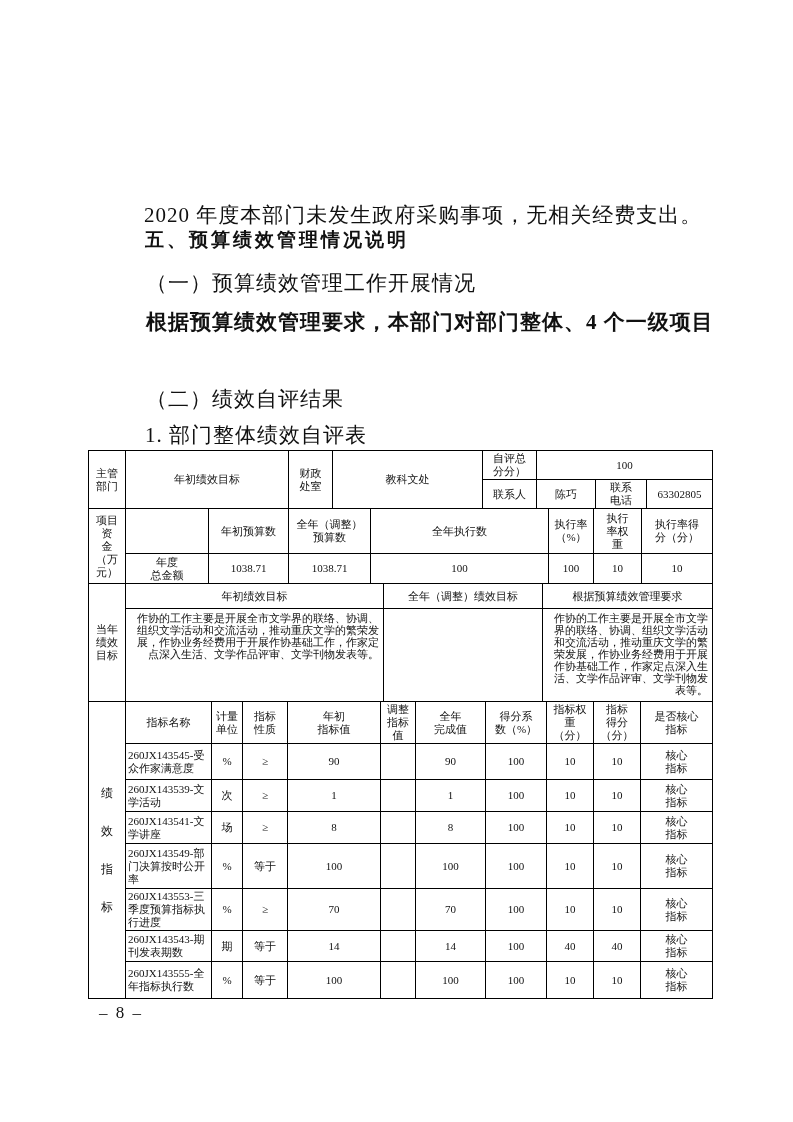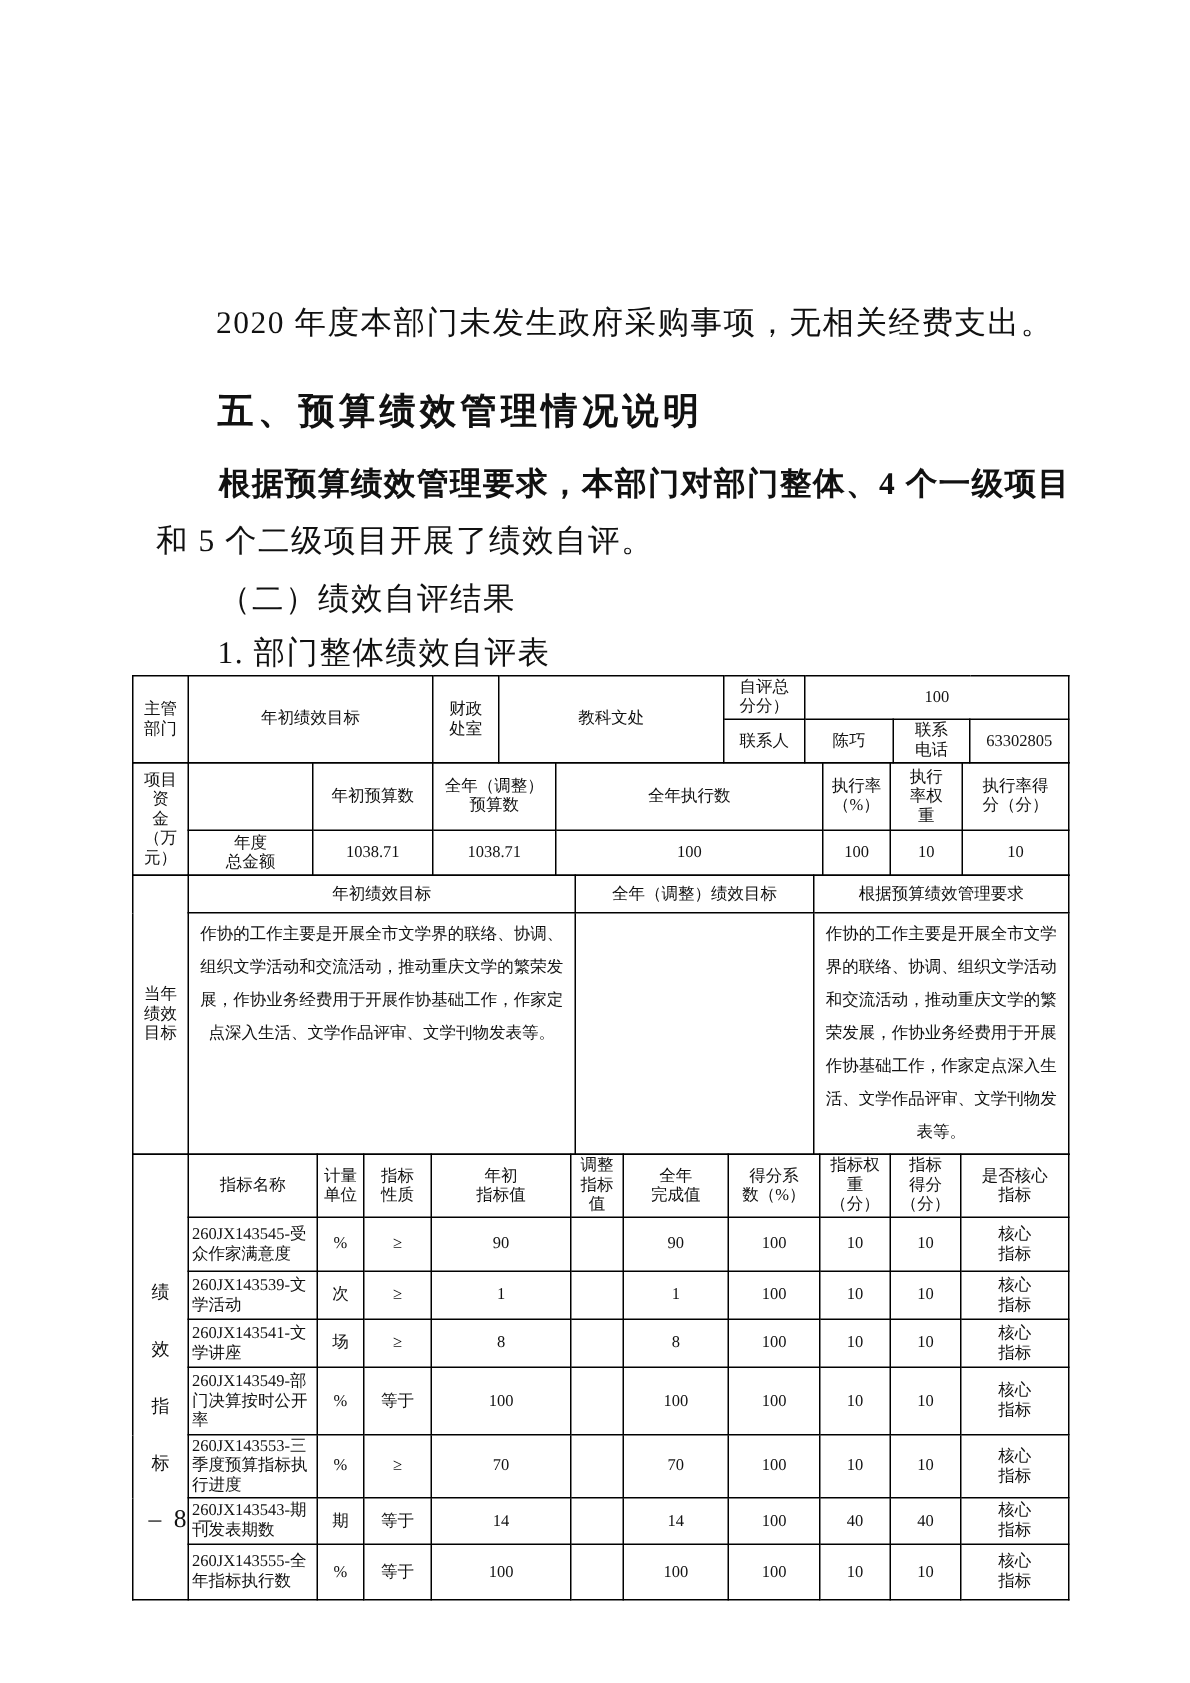--- a/index.html
+++ b/index.html
@@ -5,47 +5,47 @@
   html,body{margin:0;padding:0;}
   body{
     width:793px;height:1122px;background:#ffffff;color:#111;
     font-family:"Liberation Serif","DejaVu Serif",serif;
     position:relative;overflow:hidden;
   }
   .page{position:absolute;inset:0;background:#fff;}
   .line{position:absolute;white-space:nowrap;font-size:21px;letter-spacing:1px;line-height:1.1;}
   .heading-bold{
     font-family:"Liberation Sans","DejaVu Sans",sans-serif;
-    font-weight:bold;font-size:24px;letter-spacing:3px;margin-top:32px;
+    font-weight:bold;font-size:19px;letter-spacing:3px;
   }
   .table-wrap{position:absolute;left:88px;top:450px;width:626px;}
   table.t{
     border-collapse:collapse;table-layout:fixed;width:624px;
     font-size:11px;line-height:13px;color:#111;
   }
   table.t + table.t{margin-top:-1px;}
   .t td{
     border:1px solid #000;text-align:center;vertical-align:middle;
     padding:1px 2px;white-space:pre-line;word-break:break-all;overflow:hidden;
   }
   td.name-cell{text-align:left;}
-  td.goal-text{text-align:center;vertical-align:top;line-height:22px;padding:3px 4px;}
+  td.goal-text{text-align:right;vertical-align:top;line-height:12px;padding:3px 4px;}
   td.v-label{line-height:38px;font-size:12px;}
   td.small-lh{line-height:13px;}
   .page-number{position:absolute;font-size:17px;letter-spacing:2px;}
 </style>
 </head>
 <body>
 
 <div class="page">
 
   <div class="line" style="left:144px;top:204px;">2020 年度本部门未发生政府采购事项，无相关经费支出。</div>
   <div class="line heading-bold" style="left:145px;top:230px;">五、预算绩效管理情况说明</div>
+  <div class="line" style="left:146px;top:272px;">（一）预算绩效管理工作开展情况</div>
   <div class="line" style="left:146px;top:311px;font-weight:bold;">根据预算绩效管理要求，本部门对部门整体、4 个一级项目</div>
-  <div class="line" style="left:104px;top:349px;">和 5 个二级项目开展了绩效自评。</div>
   <div class="line" style="left:146px;top:388px;">（二）绩效自评结果</div>
   <div class="line" style="left:145px;top:424px;">1. 部门整体绩效自评表</div>
 
   <div class="table-wrap">
 
     <table class="t">
       <colgroup>
         <col style="width:37px">
           <col style="width:163px">
           <col style="width:44px">

